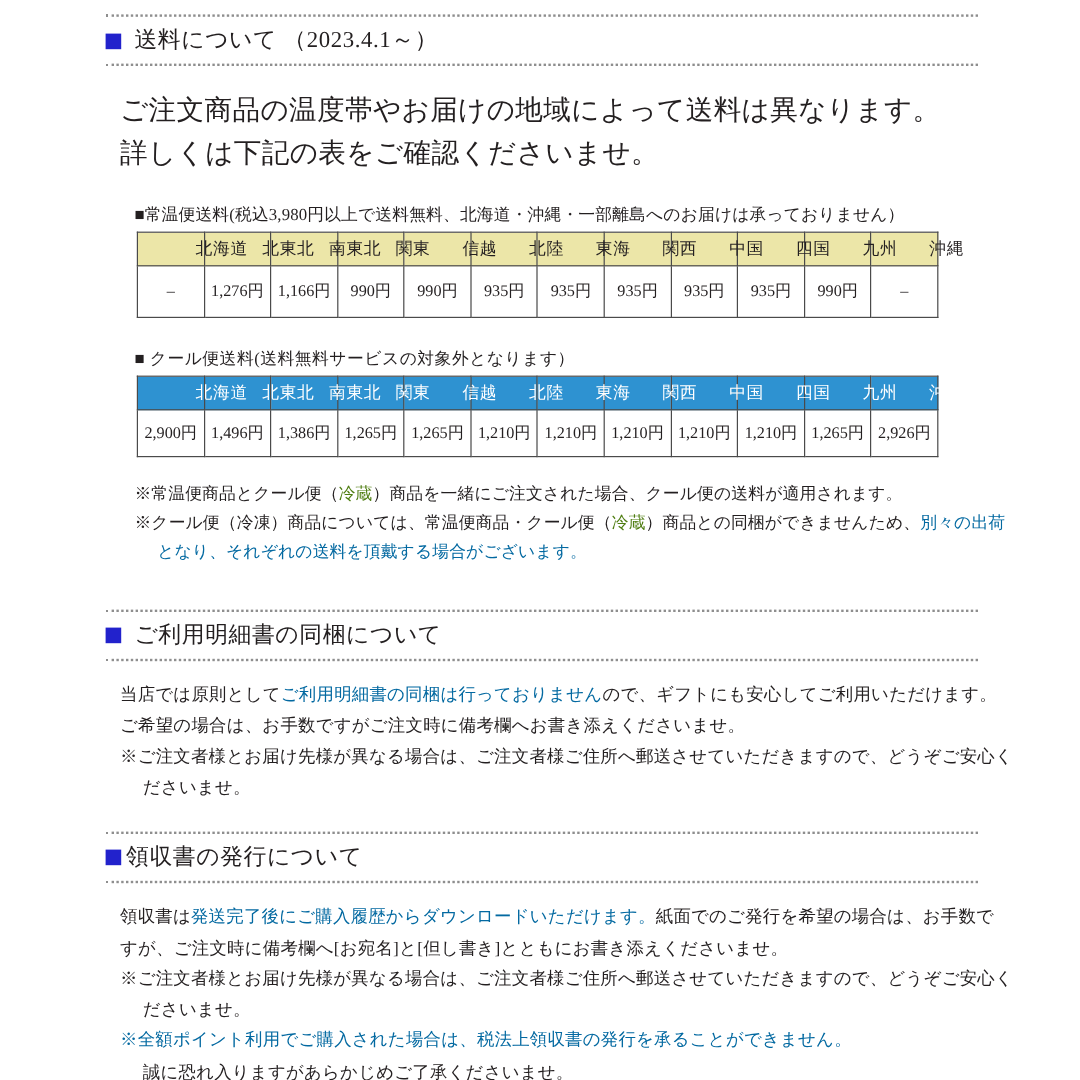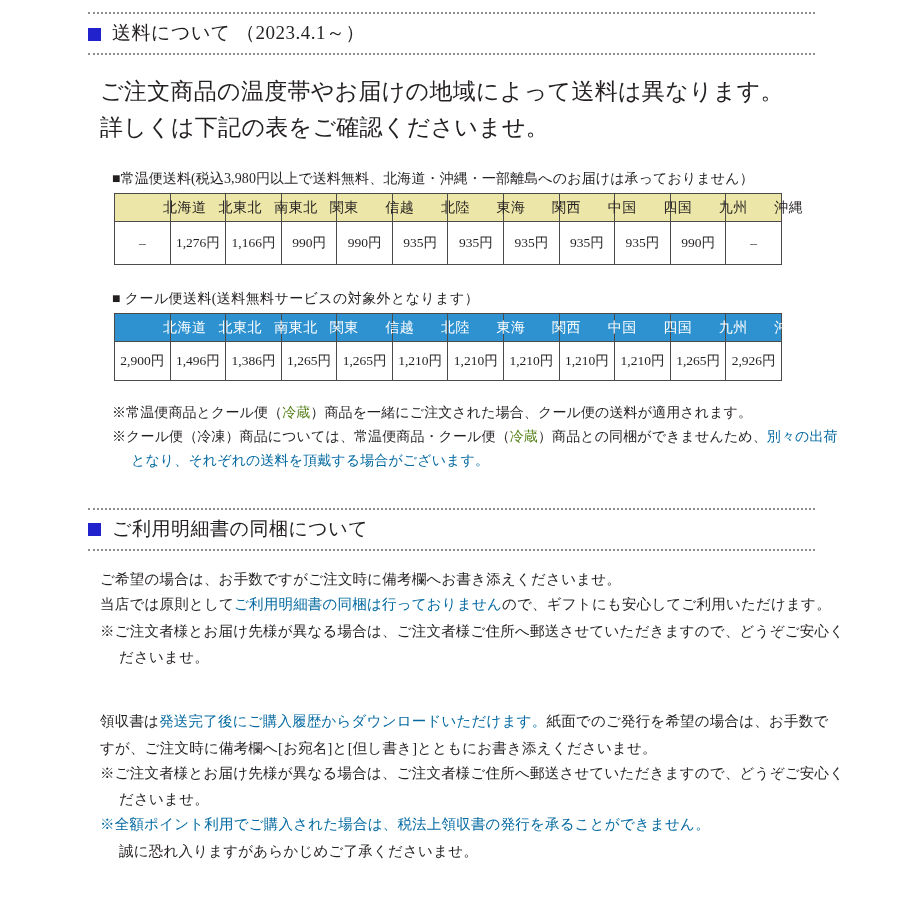--- a/index.html
+++ b/index.html
@@ -214,28 +214,32 @@
   </div>
 
   <div class="gap-lg"></div>
 
   <div class="section-head">
     <span class="sq"></span>
     <span class="htext">ご利用明細書の同梱について</span>
   </div>
 
   <div class="body-block">
+    <div><span>当店では原則として</span><span class="red">ご利用明細書の同梱は行っておりません</span><span>ので、ギフトにも安心してご利用いただけます。</span></div>
     <div>ご希望の場合は、お手数ですがご注文時に備考欄へお書き添えくださいませ。</div>
-    <div><span>当店では原則として</span><span class="red">ご利用明細書の同梱は行っておりません</span><span>ので、ギフトにも安心してご利用いただけます。</span></div>
     <div>※ご注文者様とお届け先様が異なる場合は、ご注文者様ご住所へ郵送させていただきますので、どうぞご安心く</div>
     <span class="indent">ださいませ。</span>
   </div>
 
   <div class="gap-md"></div>
 
+  <div class="section-head tight">
+    <span class="sq"></span>
+    <span class="htext">領収書の発行について</span>
+  </div>
 
   <div class="body-block">
     <div><span>領収書は</span><span class="red">発送完了後にご購入履歴からダウンロードいただけます。</span><span>紙面でのご発行を希望の場合は、お手数で</span></div>
     <div>すが、ご注文時に備考欄へ[お宛名]と[但し書き]とともにお書き添えくださいませ。</div>
     <div>※ご注文者様とお届け先様が異なる場合は、ご注文者様ご住所へ郵送させていただきますので、どうぞご安心く</div>
     <span class="indent">ださいませ。</span>
     <div class="red">※全額ポイント利用でご購入された場合は、税法上領収書の発行を承ることができません。</div>
     <span class="indent">誠に恐れ入りますがあらかじめご了承くださいませ。</span>
   </div>
 

